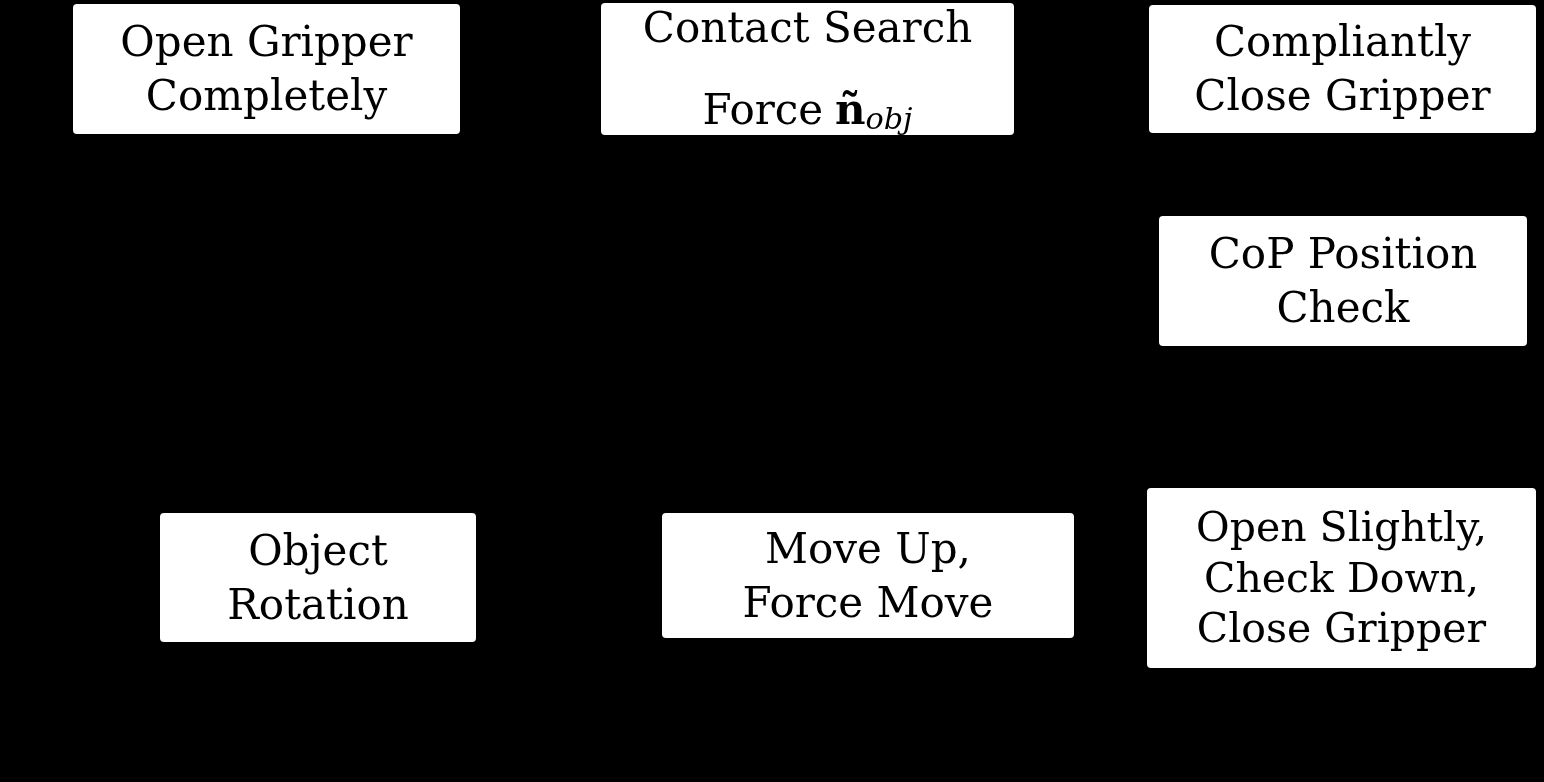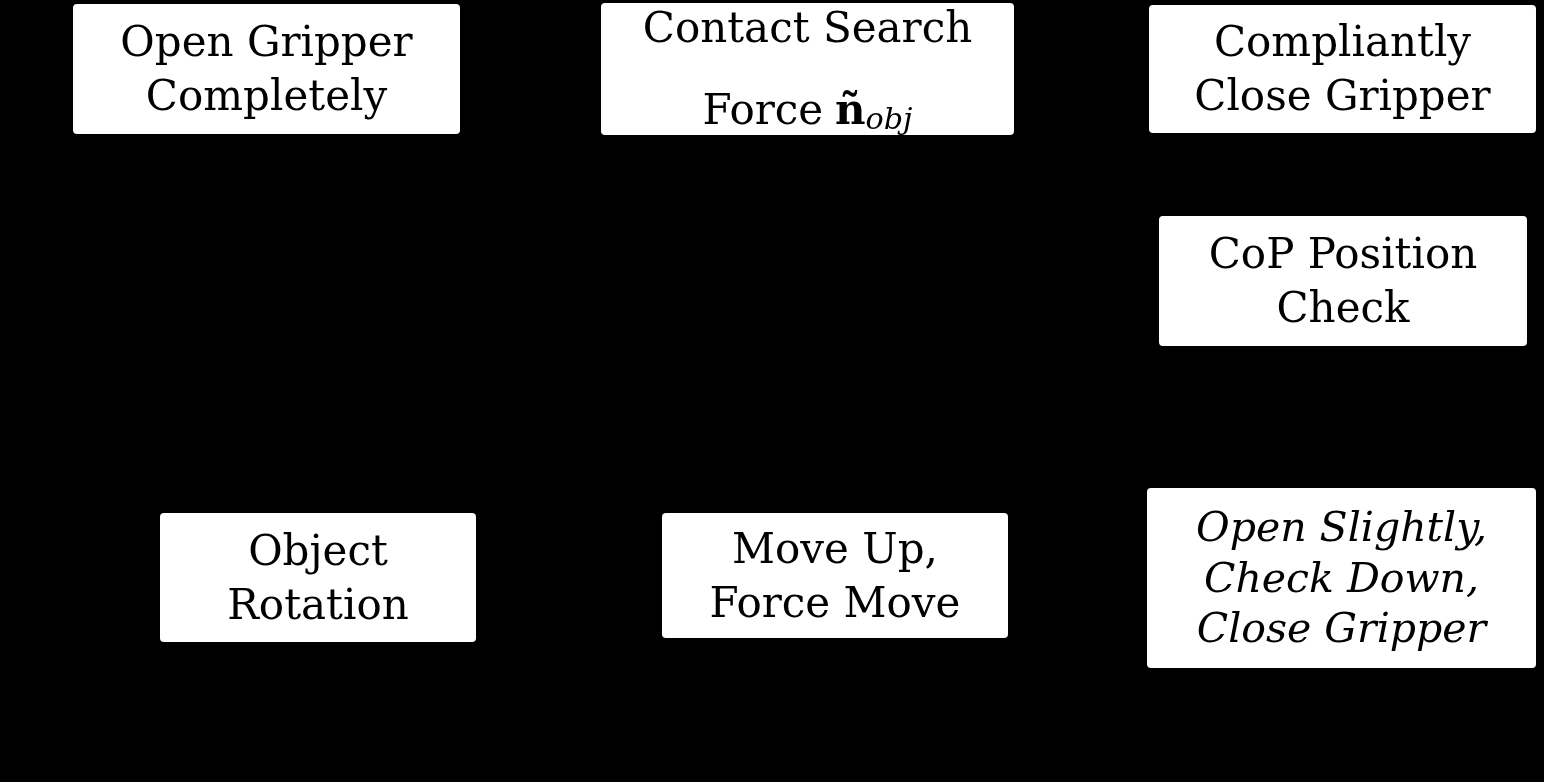--- a/index.html
+++ b/index.html
@@ -31,22 +31,22 @@
     padding: 2px 10px;
   }
   .node .line {
     white-space: nowrap;
   }
   
   .n0 { left: 73px;   top: 4px;   width: 387px; height: 130px; }
   .n1 { left: 601px;  top: 3px;   width: 413px; height: 132px; gap: 28px; }
   .n2 { left: 1149px; top: 5px;   width: 387px; height: 128px; }
   .n3 { left: 1159px; top: 216px; width: 368px; height: 130px; }
-  .n4 { left: 1147px; top: 488px; width: 389px; height: 180px; font-size: 41px; line-height: 1.23; font-style: italic; }
-  .n5 { left: 662px;  top: 513px; width: 346px; height: 125px; }
+  .n4 { left: 1147px; top: 488px; width: 389px; height: 180px; font-size: 41px; line-height: 1.23; }
+  .n5 { left: 662px;  top: 513px; width: 412px; height: 125px; }
   .n6 { left: 130px;  top: 513px; width: 316px; height: 129px; margin-left: 30px; }
 
   .math-line b.vec {
     font-weight: bold;
     font-style: normal;
   }
   .math-line .gap { display: inline-block; width: 0.28em; }
   .math-line sub {
     font-size: 0.72em;
     font-style: italic;

